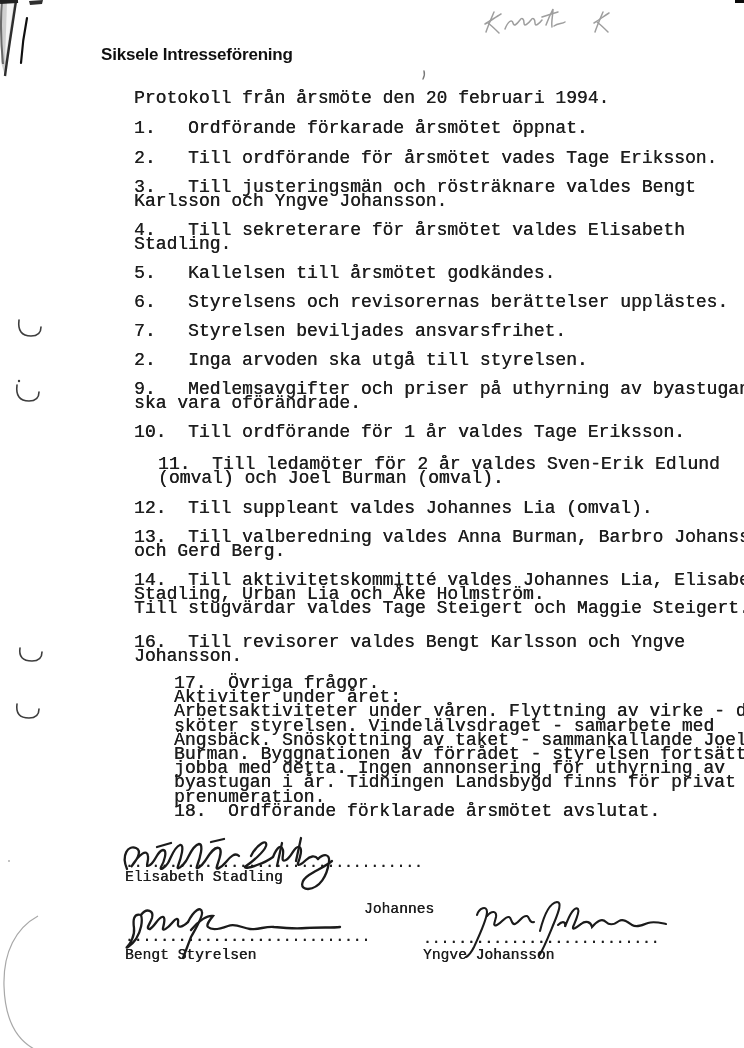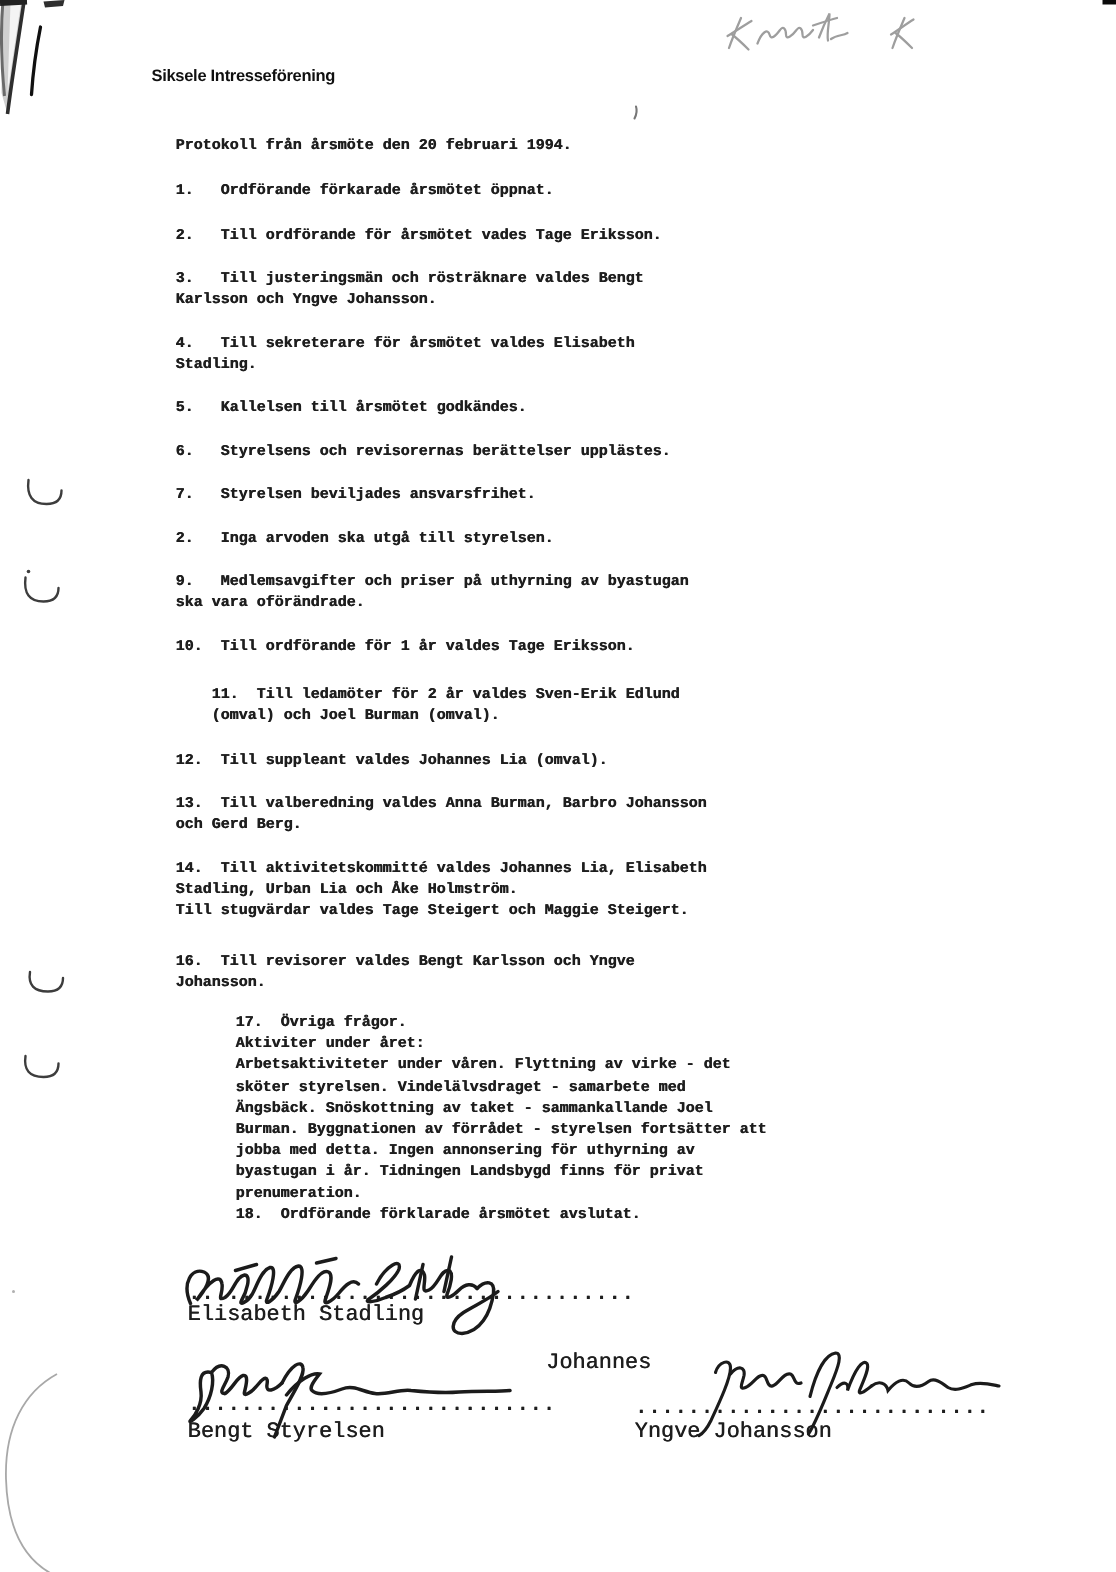--- a/index.html
+++ b/index.html
@@ -4,27 +4,26 @@
 <style>
   html,body{margin:0;padding:0;background:#ffffff;}
   .page{
     position:relative;width:744px;height:1048px;background:#ffffff;
     font-family:"Liberation Mono","DejaVu Sans Mono",monospace;
     color:#1e1e1e;overflow:hidden;
   }
   .title{
     position:absolute;left:101px;top:45px;margin:0;
     font-family:"Liberation Sans","DejaVu Sans",sans-serif;
-    font-weight:bold;font-size:11px;letter-spacing:-0.2px;color:#101010;
+    font-weight:bold;font-size:17px;letter-spacing:-0.2px;color:#101010;
   }
   .para{
-    position:absolute;left:117px;margin:0;
-    font-size:10px;line-height:14.2px;white-space:pre;
+    position:absolute;left:134px;margin:0;
+    font-size:18px;line-height:14.2px;white-space:pre;
     text-shadow:0.35px 0 0 #1e1e1e;
-    font-weight:bold;
   }
   .typed,.dots{
     position:absolute;margin:0;font-size:14.6px;line-height:14.2px;
     white-space:pre;text-shadow:0.35px 0 0 #1e1e1e;
   }
   .overlay{position:absolute;left:0;top:0;pointer-events:none;}
 </style>
 </head>
 <body>
 

